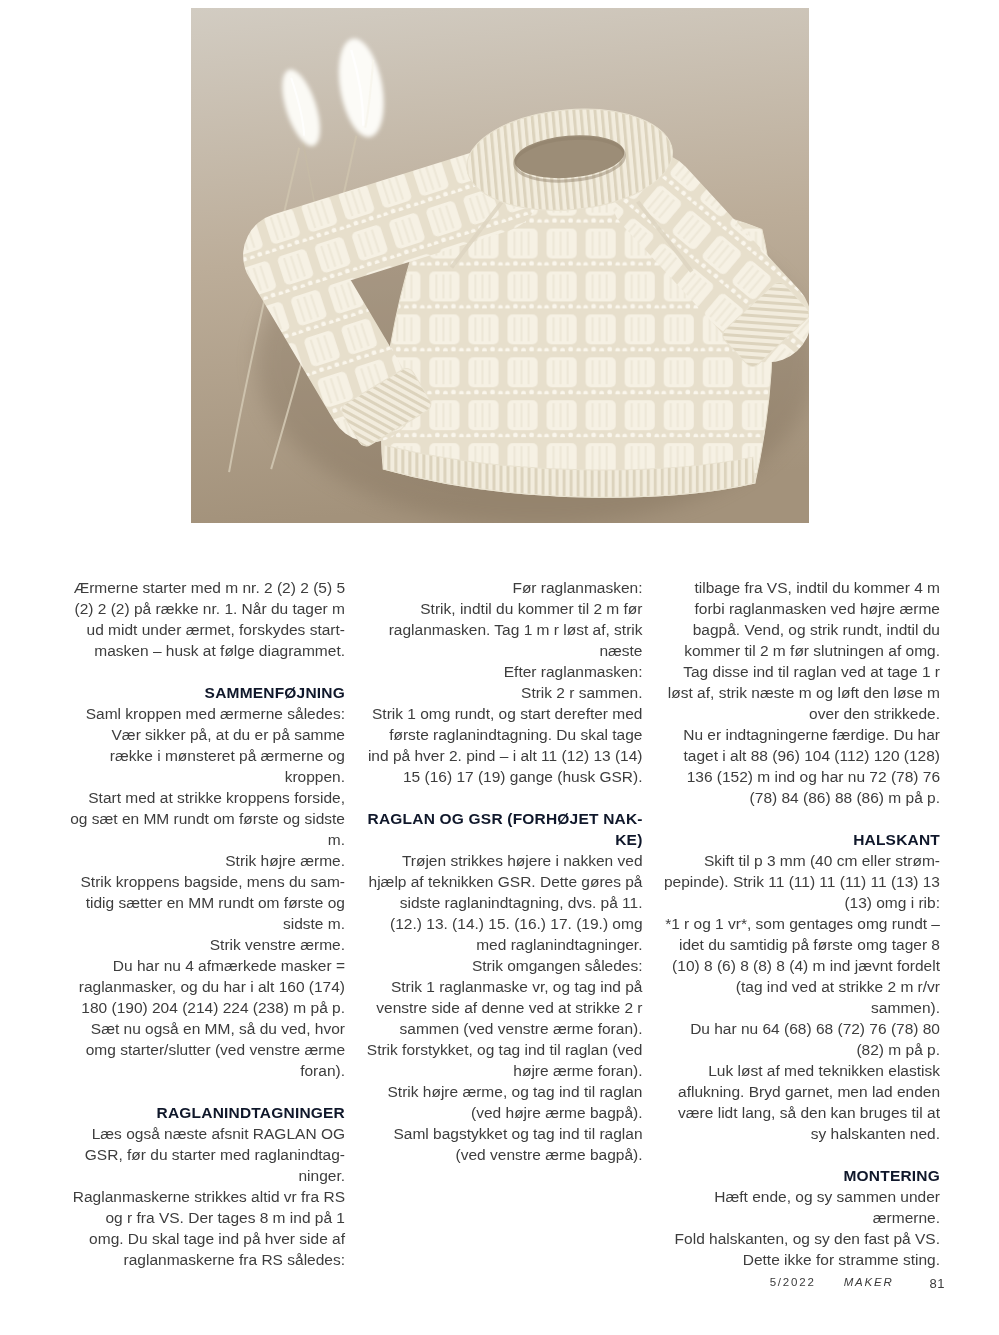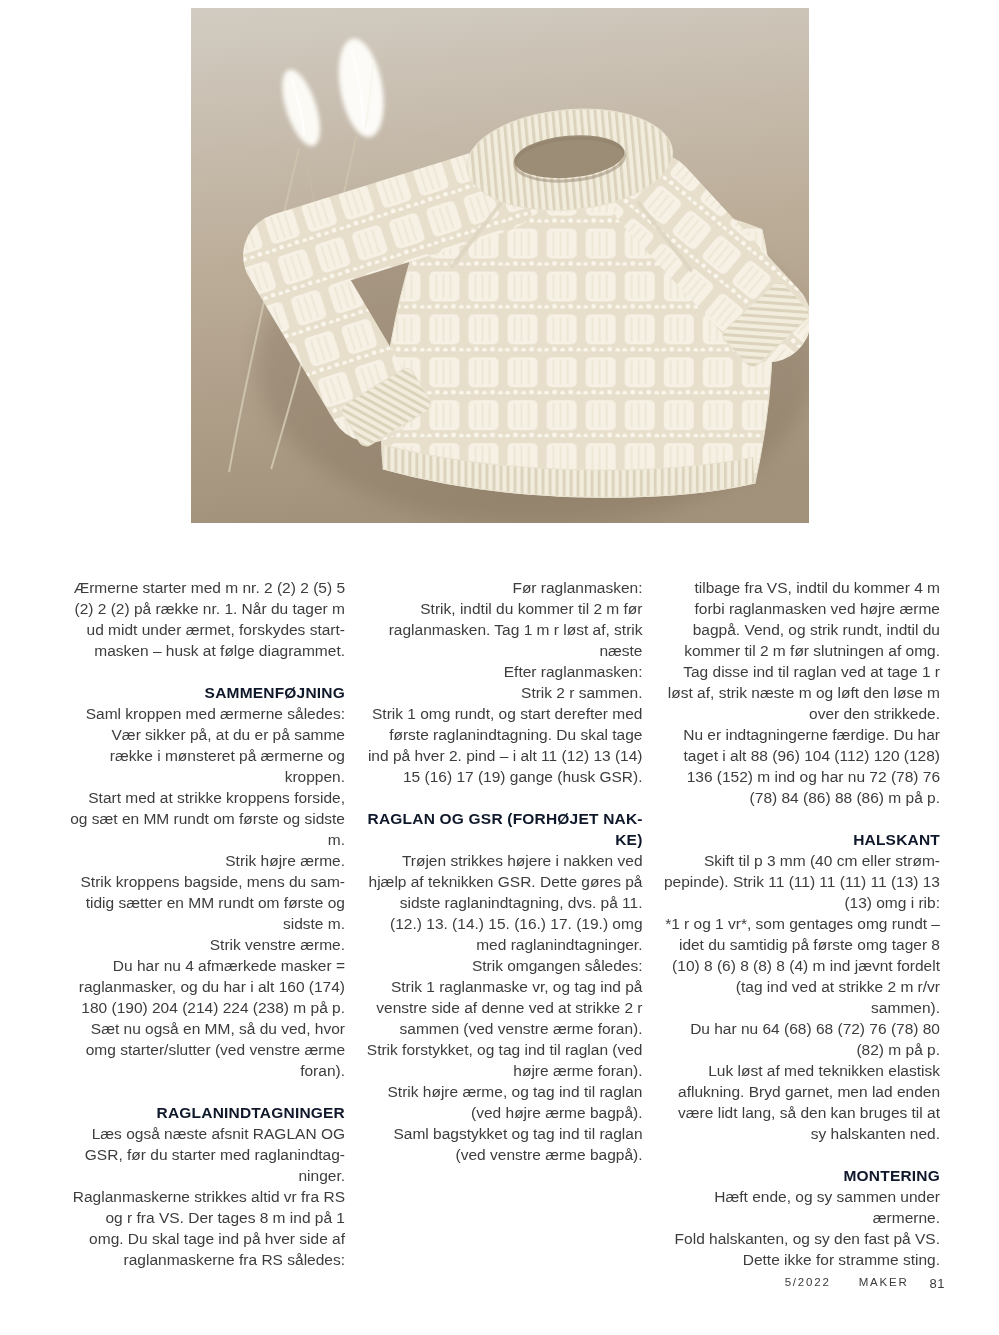--- a/index.html
+++ b/index.html
@@ -23,21 +23,21 @@
   .col h3{
     margin:21px 0 0 0;font-size:15.5px;line-height:21px;
     font-weight:bold;color:#0f172a;letter-spacing:0.2px;
   }
   .footer{
     position:absolute;top:1276px;right:54px;
     display:flex;align-items:flex-start;
     font-size:11.5px;letter-spacing:1.8px;color:#3a3a3a;gap:12px;
   }
   .footer .issue{margin-right:16px;}
-  .footer .mag{margin-right:9px;}
+  .footer .mag{margin-right:24px;font-style:italic;}
   .footer .pagenum{font-weight:normal;font-size:13px;letter-spacing:0.5px;}
 </style>
 </head>
 <body>
 
 <div class="photo">
   <svg viewBox="0 0 617 516" preserveAspectRatio="none">
     <defs>
       <linearGradient id="bgGrad" x1="0" y1="0" x2="0.12" y2="1">
         <stop offset="0" stop-color="#d2ccc2"></stop>

